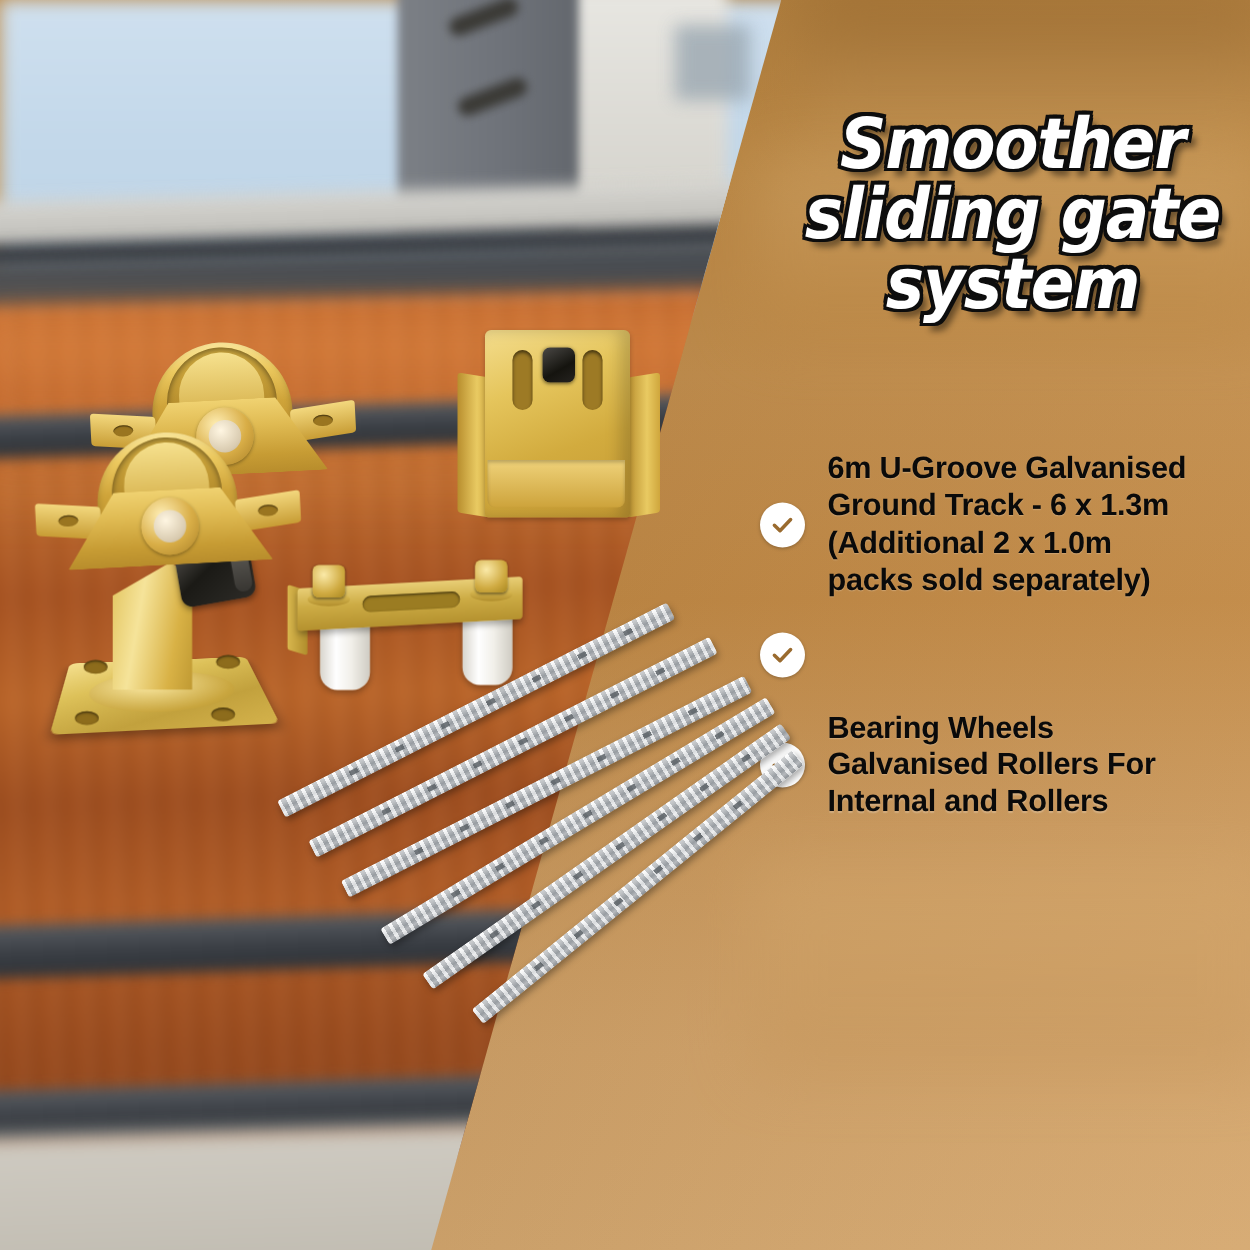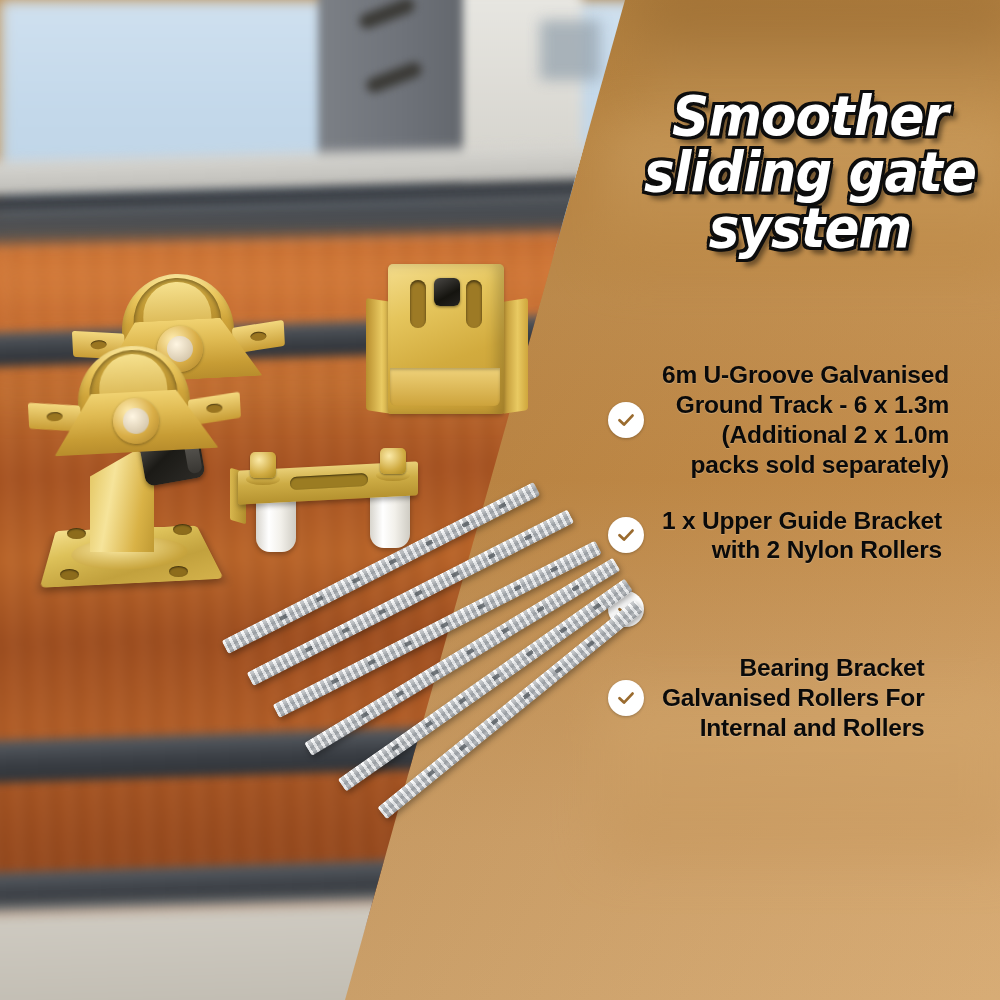--- a/index.html
+++ b/index.html
@@ -329,21 +329,20 @@
   }
   .title span { display:block; }
 
   
   .features {
     position:absolute; left:608px; top:360px; width:392px;
   }
   .feature {
     display:flex; align-items:center; gap:18px;
     margin-bottom:26px;
-    text-align:right;
   }
   .check {
     flex:0 0 auto;
     width:36px; height:36px; border-radius:50%;
     background:#ffffff;
     display:flex; align-items:center; justify-content:center;
     box-shadow:0 1px 3px rgba(0,0,0,.25);
   }
   .check svg { display:block; }
   .feature-text {
@@ -469,49 +468,38 @@
         </svg>
       </div>
       <div class="feature-text">
         <div>6m U-Groove Galvanised</div>
         <div>Ground Track - 6 x 1.3m</div>
         <div>(Additional 2 x 1.0m</div>
         <div>packs sold separately)</div>
       </div>
     </div>
 
+
+    <div class="feature">
+      <div class="check">
+        <svg width="22" height="22" viewBox="0 0 22 22" aria-hidden="true">
+          <path d="M4.5 11.2 L9 15.6 L17.5 6.6" fill="none" stroke="#9a6b2f" stroke-width="2.8" stroke-linecap="round" stroke-linejoin="round"></path>
+        </svg>
+      </div>
+    </div>
+
+
     <div class="feature">
       <div class="check">
         <svg width="22" height="22" viewBox="0 0 22 22" aria-hidden="true">
           <path d="M4.5 11.2 L9 15.6 L17.5 6.6" fill="none" stroke="#9a6b2f" stroke-width="2.8" stroke-linecap="round" stroke-linejoin="round"></path>
         </svg>
       </div>
       <div class="feature-text">
-        <div>1 x Upper Guide Bracket</div>
-        <div>with 2 Nylon Rollers</div>
-      </div>
-    </div>
-
-    <div class="feature">
-      <div class="check">
-        <svg width="22" height="22" viewBox="0 0 22 22" aria-hidden="true">
-          <path d="M4.5 11.2 L9 15.6 L17.5 6.6" fill="none" stroke="#9a6b2f" stroke-width="2.8" stroke-linecap="round" stroke-linejoin="round"></path>
-        </svg>
-      </div>
-    </div>
-
-
-    <div class="feature">
-      <div class="check">
-        <svg width="22" height="22" viewBox="0 0 22 22" aria-hidden="true">
-          <path d="M4.5 11.2 L9 15.6 L17.5 6.6" fill="none" stroke="#9a6b2f" stroke-width="2.8" stroke-linecap="round" stroke-linejoin="round"></path>
-        </svg>
-      </div>
-      <div class="feature-text">
-        <div>Bearing Bracket</div>
+        <div>Bearing Wheels</div>
         <div>Galvanised Rollers For</div>
         <div>Internal and Rollers</div>
       </div>
     </div>
 
   </div>
 
 </div>
 
 </body></html>

